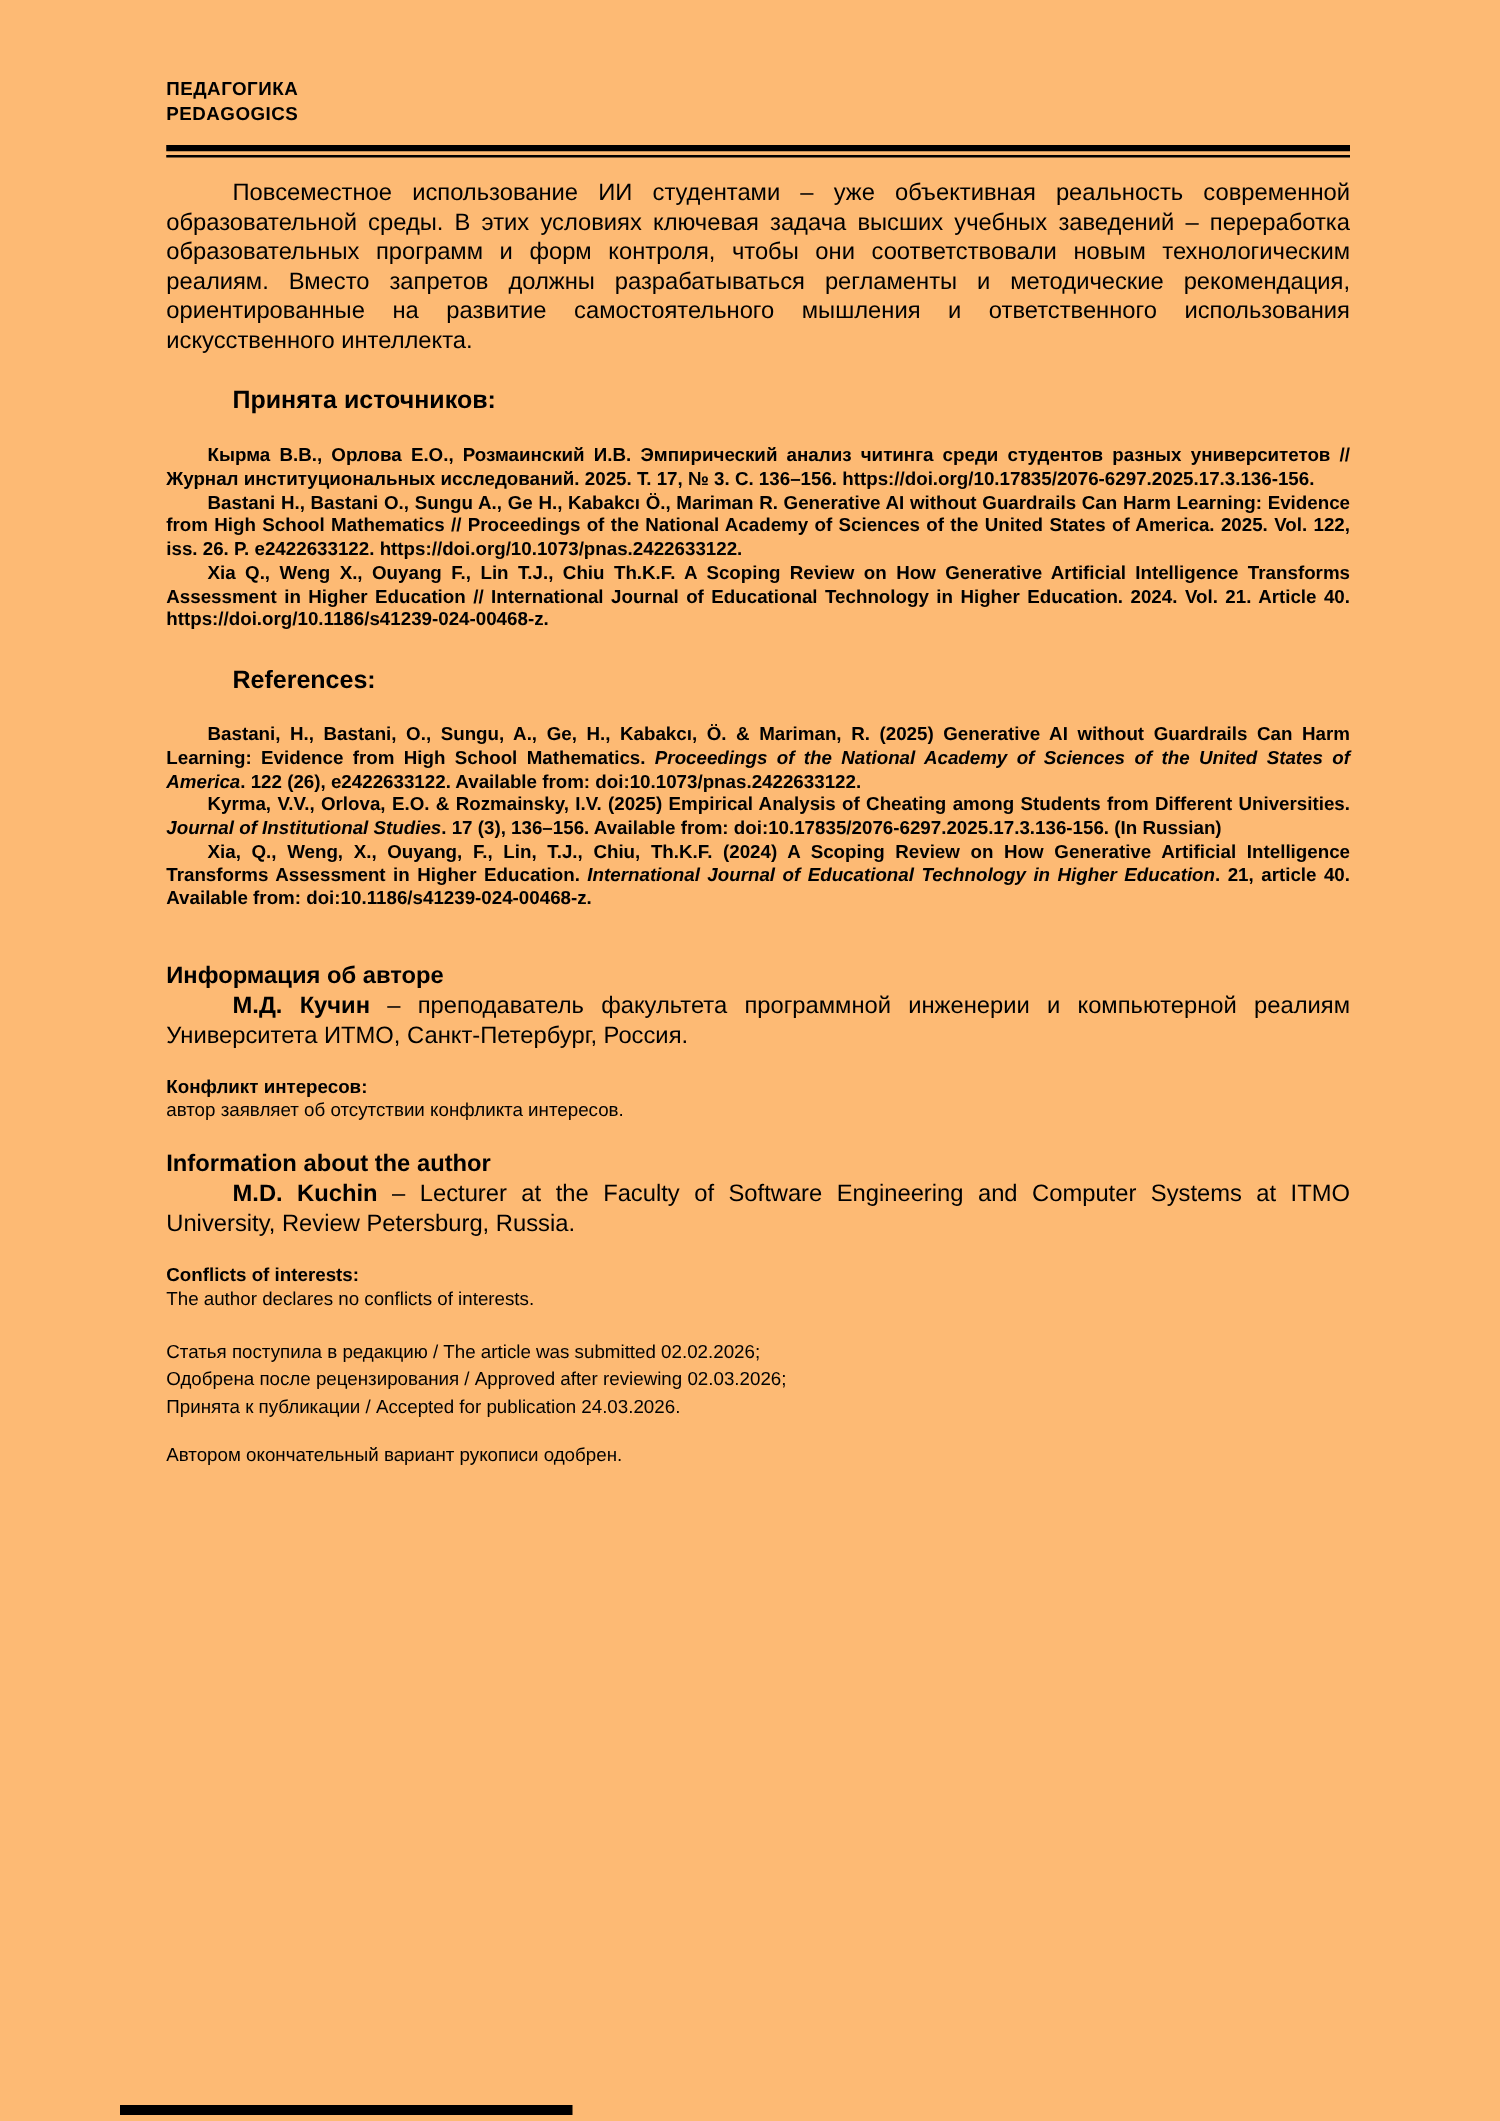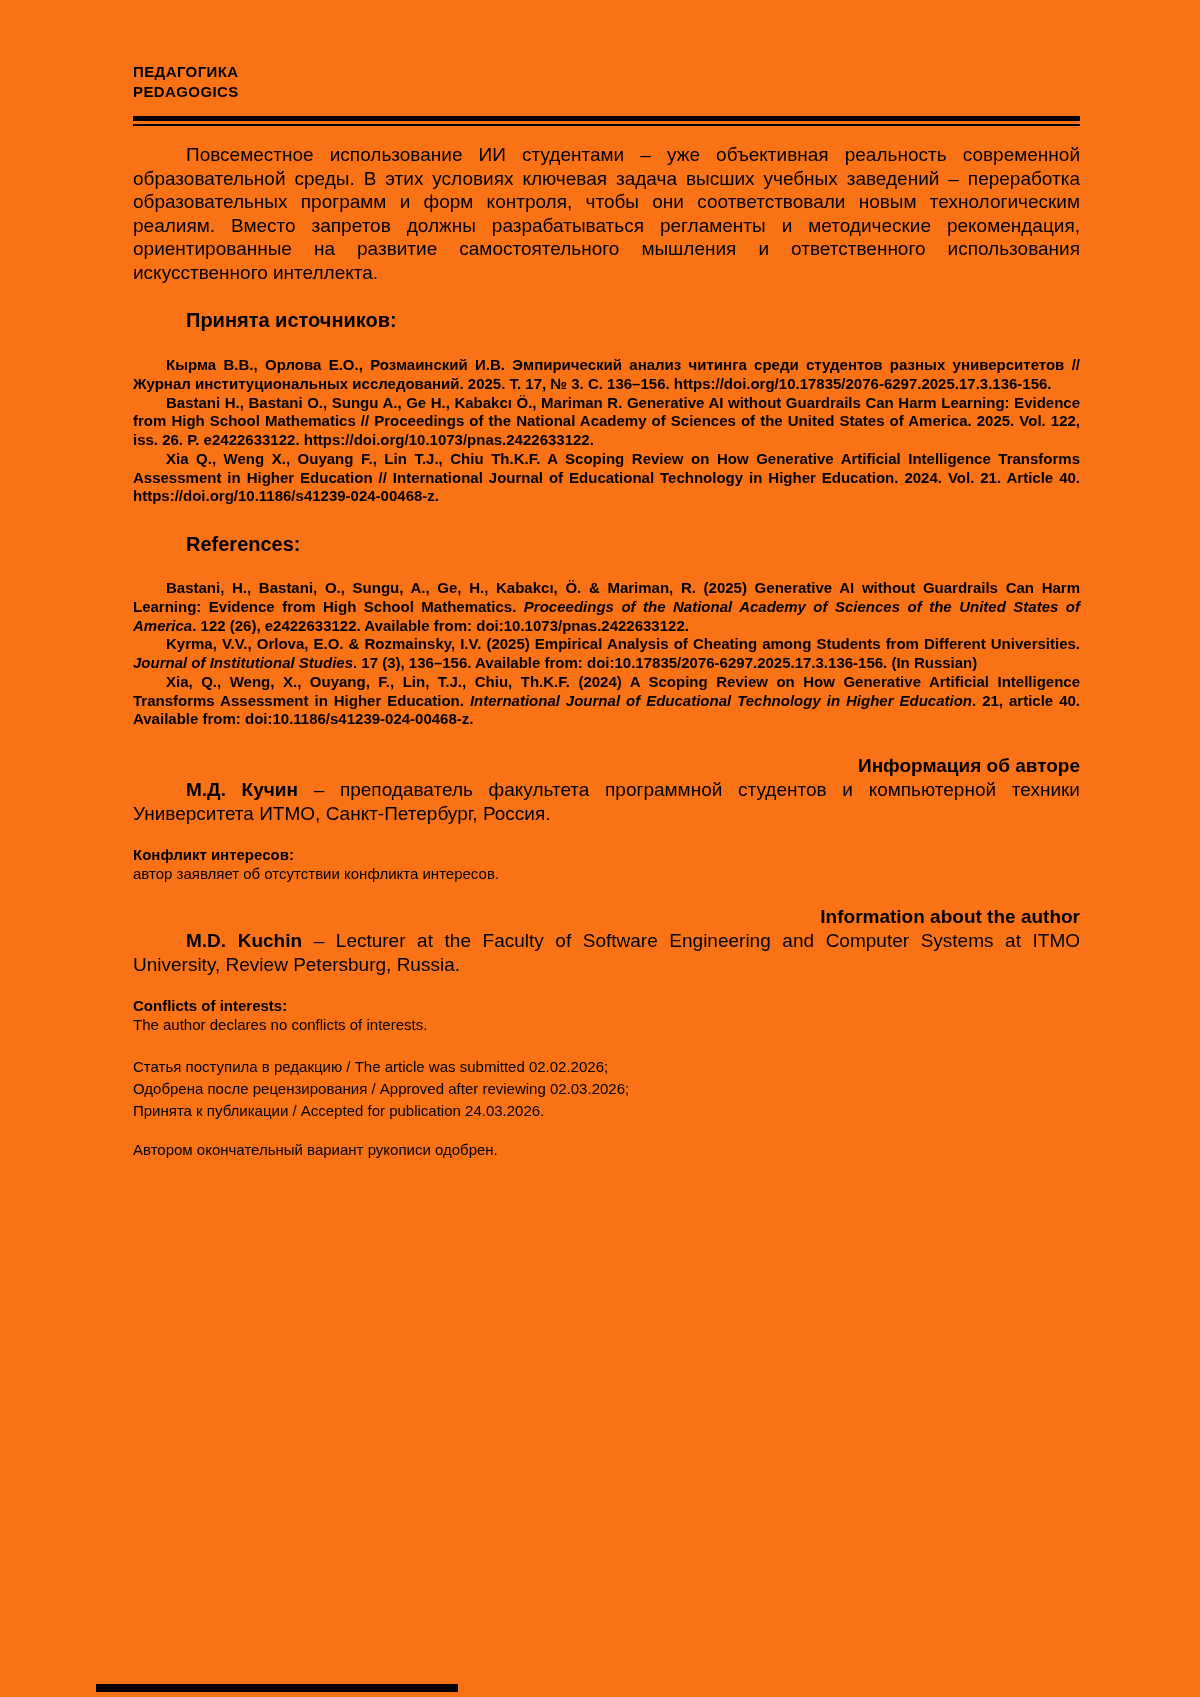--- a/index.html
+++ b/index.html
@@ -1,21 +1,21 @@
 <!DOCTYPE html>
 <html><head>
 <meta charset="utf-8">
 <style>
   html, body { margin: 0; padding: 0; background: #888; }
   .page {
     position: relative;
     width: 1200px;
     height: 1697px;
     margin: 0 auto;
-    background: #f97316;
+    background: #fdba74;
     font-family: "Liberation Sans", sans-serif;
     color: #000;
     overflow: hidden;
   }
   .content {
     padding: 62px 120px 0 133px;
   }
   .rubric {
     font-size: 15px;
     font-weight: bold;
@@ -53,22 +53,22 @@
   }
   .refs.en { margin-top: 22px; }
   .refs p {
     margin: 0;
     text-indent: 33px;
   }
   .centered-heading {
     font-size: 19px;
     font-weight: bold;
     line-height: 24px;
-    text-align: right;
-    margin: 25px 0 0 0;
+    text-align: left;
+    margin: 40px 0 0 0;
   }
   .centered-heading.en { margin-top: 22px; }
   .b { font-weight: bold; }
   .conflict-block { margin-top: 20px; }
   .small {
     font-size: 15px;
     line-height: 19px;
     margin: 0;
   }
   .small.bold { font-weight: bold; }
@@ -114,21 +114,21 @@
     <h2 class="section-heading en">References:</h2>
 
     <div class="refs en">
         <p class="ref-item"><span>Bastani, H., Bastani, O., Sungu, A., Ge, H., Kabakcı, Ö. &amp; Mariman, R. (2025) Generative AI without Guardrails Can Harm Learning: Evidence from High School Mathematics. </span><span style="font-style: italic;">Proceedings of the National Academy of Sciences of the United States of America</span><span>. 122 (26), e2422633122. Available from: doi:10.1073/pnas.2422633122.</span></p>
         <p class="ref-item"><span>Kyrma, V.V., Orlova, E.O. &amp; Rozmainsky, I.V. (2025) Empirical Analysis of Cheating among Students from Different Universities. </span><span style="font-style: italic;">Journal of Institutional Studies</span><span>. 17 (3), 136–156. Available from: doi:10.17835/2076-6297.2025.17.3.136-156. (In Russian)</span></p>
         <p class="ref-item"><span>Xia, Q., Weng, X., Ouyang, F., Lin, T.J., Chiu, Th.K.F. (2024) A Scoping Review on How Generative Artificial Intelligence Transforms Assessment in Higher Education. </span><span style="font-style: italic;">International Journal of Educational Technology in Higher Education</span><span>. 21, article 40. Available from: doi:10.1186/s41239-024-00468-z.</span></p>
       </div>
 
     <h3 class="centered-heading">Информация об авторе</h3>
 
-    <p class="body-text indent"><span class="b">М.Д. Кучин</span><span> – преподаватель факультета программной студентов и компьютерной техники Университета ИТМО, Санкт-Петербург, Россия.</span></p>
+    <p class="body-text indent"><span class="b">М.Д. Кучин</span><span> – преподаватель факультета программной инженерии и компьютерной реалиям Университета ИТМО, Санкт-Петербург, Россия.</span></p>
 
     <div class="conflict-block">
       <p class="small bold">Конфликт интересов:</p>
       <p class="small">автор заявляет об отсутствии конфликта интересов.</p>
     </div>
 
     <h3 class="centered-heading en">Information about the author</h3>
 
     <p class="body-text indent"><span class="b">M.D. Kuchin</span><span> – Lecturer at the Faculty of Software Engineering and Computer Systems at ITMO University, Review Petersburg, Russia.</span></p>
 

